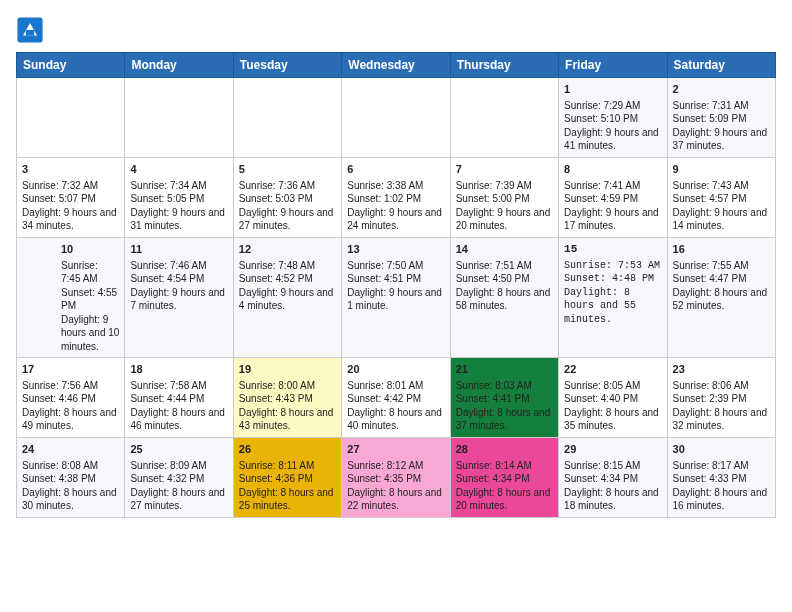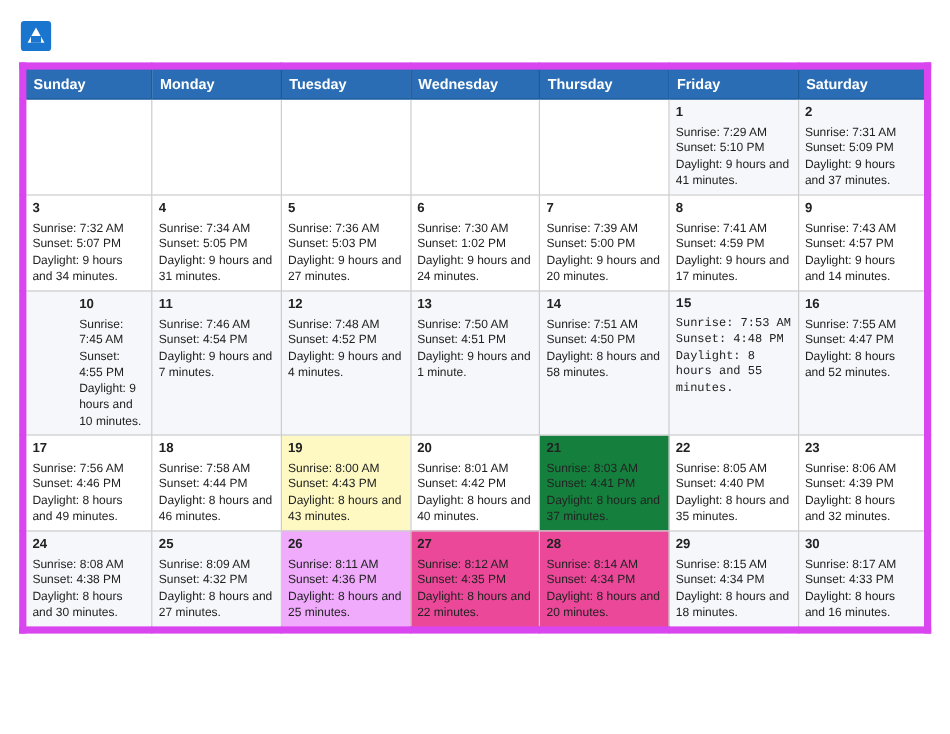--- a/index.html
+++ b/index.html
@@ -42,21 +42,21 @@
       font-weight: bold;
       color: #1a1a1a;
     }
     .subtitle {
       font-size: 15px;
       color: #333;
     }
     .calendar {
       width: 100%;
       border-collapse: collapse;
-      border: 6px solid #d946ef;
+      border: 1px solid #d946ef;
     }
     .calendar th {
       background: #2a6db5;
       color: #fff;
       font-size: 12px;
       font-weight: bold;
       padding: 5px 6px;
       border: 1px solid #1a5a9a;
       text-align: left;
     }
@@ -167,21 +167,21 @@
           <div class="cell-content">
             <span class="day-num">5</span>
             <div>Sunrise: 7:36 AM</div>
             <div>Sunset: 5:03 PM</div>
             <div>Daylight: 9 hours and 27 minutes.</div>
           </div>
         </td>
         <td style="background: rgb(255, 255, 255);">
           <div class="cell-content">
             <span class="day-num">6</span>
-            <div>Sunrise: 7:30 AM</div>
+            <div>Sunrise: 3:38 AM</div>
             <div>Sunset: 1:02 PM</div>
             <div>Daylight: 9 hours and 24 minutes.</div>
           </div>
         </td>
         <td style="background: rgb(255, 255, 255);">
           <div class="cell-content">
             <span class="day-num">7</span>
             <div>Sunrise: 7:39 AM</div>
             <div>Sunset: 5:00 PM</div>
             <div>Daylight: 9 hours and 20 minutes.</div>
@@ -308,21 +308,21 @@
             <span class="day-num">22</span>
             <div>Sunrise: 8:05 AM</div>
             <div>Sunset: 4:40 PM</div>
             <div>Daylight: 8 hours and 35 minutes.</div>
           </div>
         </td>
         <td style="background: rgb(255, 255, 255);">
           <div class="cell-content">
             <span class="day-num">23</span>
             <div>Sunrise: 8:06 AM</div>
-            <div>Sunset: 4:39 PM</div>
+            <div>Sunset: 2:39 PM</div>
             <div>Daylight: 8 hours and 32 minutes.</div>
           </div>
         </td>
       </tr>
       <tr>
         <td style="background: rgb(245, 247, 250);">
           <div class="cell-content">
             <span class="day-num">24</span>
             <div>Sunrise: 8:08 AM</div>
             <div>Sunset: 4:38 PM</div>
@@ -330,29 +330,29 @@
           </div>
         </td>
         <td style="background: rgb(245, 247, 250);">
           <div class="cell-content">
             <span class="day-num">25</span>
             <div>Sunrise: 8:09 AM</div>
             <div>Sunset: 4:32 PM</div>
             <div>Daylight: 8 hours and 27 minutes.</div>
           </div>
         </td>
-        <td style="background: #f0abfc;">
+        <td style="background: #eab308;">
           <div class="cell-content">
             <span class="day-num">26</span>
             <div>Sunrise: 8:11 AM</div>
             <div>Sunset: 4:36 PM</div>
             <div>Daylight: 8 hours and 25 minutes.</div>
           </div>
         </td>
-        <td style="background: #ec4899;">
+        <td style="background: #f9a8d4;">
           <div class="cell-content">
             <span class="day-num">27</span>
             <div>Sunrise: 8:12 AM</div>
             <div>Sunset: 4:35 PM</div>
             <div>Daylight: 8 hours and 22 minutes.</div>
           </div>
         </td>
         <td style="background: #ec4899;">
           <div class="cell-content">
             <span class="day-num">28</span>

